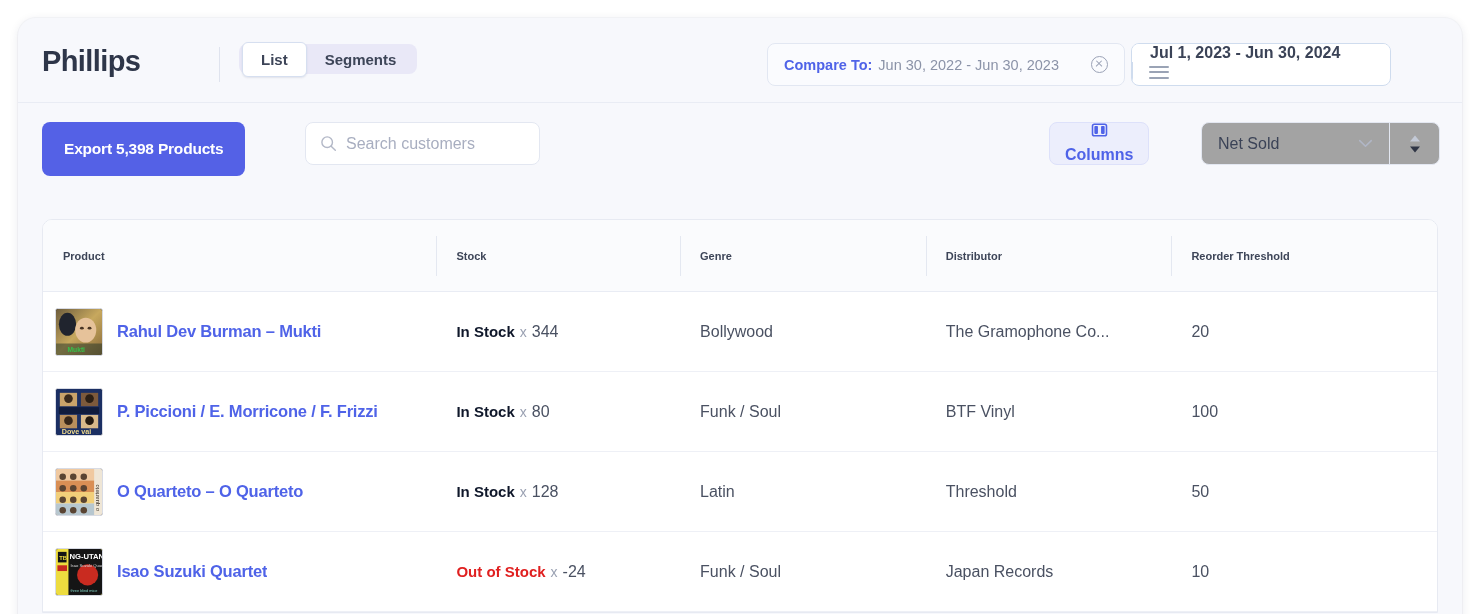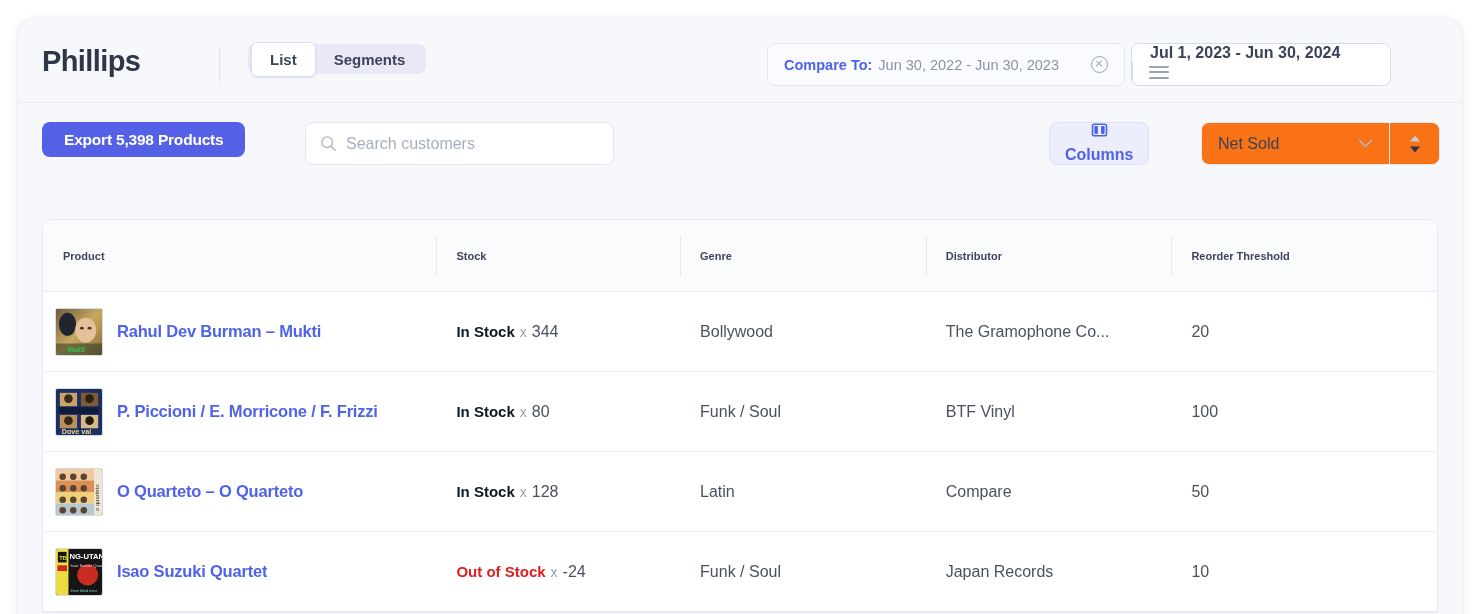--- a/index.html
+++ b/index.html
@@ -50,21 +50,21 @@
     left: 201px;
     top: 29px;
     width: 1px;
     height: 35px;
     background: #dfe3ee;
   }
 
   
   #view-toggle {
     position: absolute;
-    left: 230px;
+    left: 221px;
     top: 26px;
     height: 30px;
     background: #e9e8f7;
     border-radius: 8px;
     display: flex;
     align-items: center;
     padding: 3px;
   }
   #view-toggle .seg {
     height: 35px;
@@ -179,39 +179,39 @@
     position: absolute;
     left: 0; top: 85px;
     width: 1444px;
     height: 98px;
   }
 
   #export-button {
     position: absolute;
     left: 24px;
     top: 19px;
-    height: 35px;
+    height: 54px;
     padding: 0 22px;
     background: #5461e6;
     border: none;
     border-radius: 8px;
     color: #ffffff;
     font-family: "Liberation Sans", sans-serif;
     font-size: 15.5px;
     font-weight: bold;
     cursor: pointer;
     letter-spacing: -0.2px;
     white-space: nowrap;
   }
 
   #search-wrap {
     position: absolute;
     left: 287px;
     top: 19px;
-    width: 309px;
+    width: 235px;
     height: 43px;
     background: #ffffff;
     border: 1px solid #e3e7f1;
     border-radius: 8px;
     display: flex;
     align-items: center;
     padding: 0 14px;
     gap: 9px;
   }
   #search-icon { flex: 0 0 auto; display: block; }
@@ -248,21 +248,21 @@
     color: #4f63e8;
   }
 
   #sort-group {
     position: absolute;
     left: 1183px;
     top: 19px;
     height: 43px;
     display: flex;
     align-items: stretch;
-    background: #f97316;
+    background: #a3a3a3;
     border: 1px solid #e3e7f1;
     border-radius: 8px;
     overflow: hidden;
   }
   #sort-select {
     width: 187px;
     display: flex;
     align-items: center;
     padding: 0 16px;
     font-size: 16px;
@@ -541,21 +541,21 @@
     </svg>
             </div>
             <div class="product-link">O Quarteto – O Quarteto</div>
           </div>
           <div class="td c-stock">
             <span class="stock-state in">In Stock</span>
             <span class="stock-x">x</span>
             <span class="stock-qty">128</span>
           </div>
           <div class="td c-genre">Latin</div>
-          <div class="td c-dist">Compare</div>
+          <div class="td c-dist">Threshold</div>
           <div class="td c-reorder">50</div>
         </div>
         <div class="trow">
           <div class="td c-product">
             <div class="thumb">
     <svg viewBox="0 0 48 48" preserveAspectRatio="none">
       <rect width="48" height="48" fill="#eddc3f"></rect>
       <rect x="13" y="0" width="35" height="48" fill="#151515"></rect>
       <circle cx="33" cy="27" r="11" fill="#c92b20"></circle>
       <text x="14" y="10" font-family="Liberation Sans, sans-serif" font-size="8" font-weight="bold" fill="#ffffff">NG-UTAN</text>

